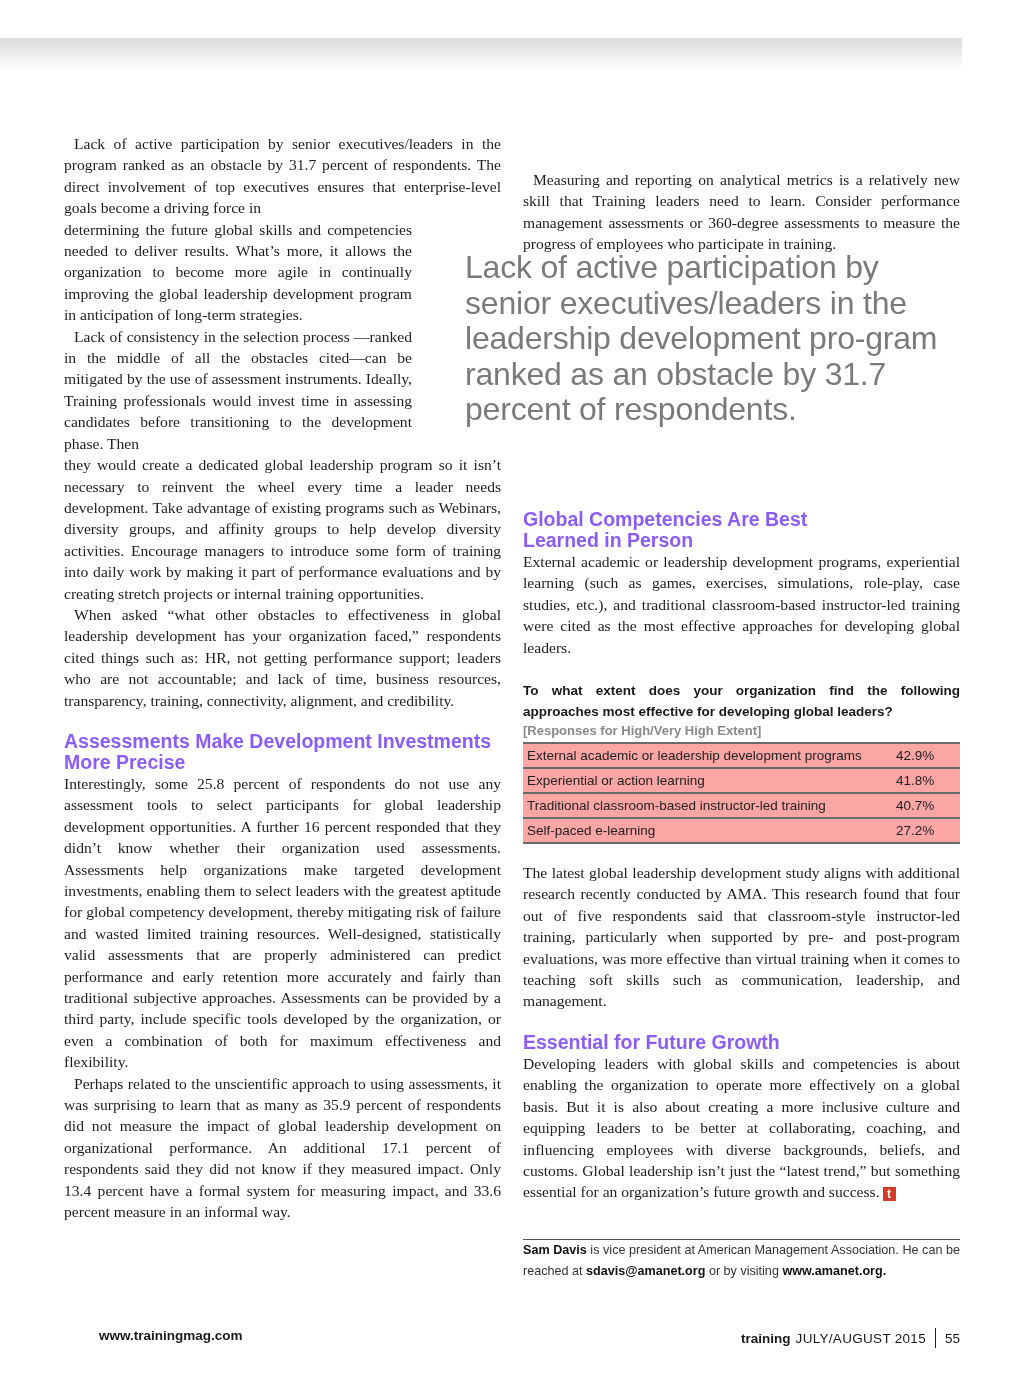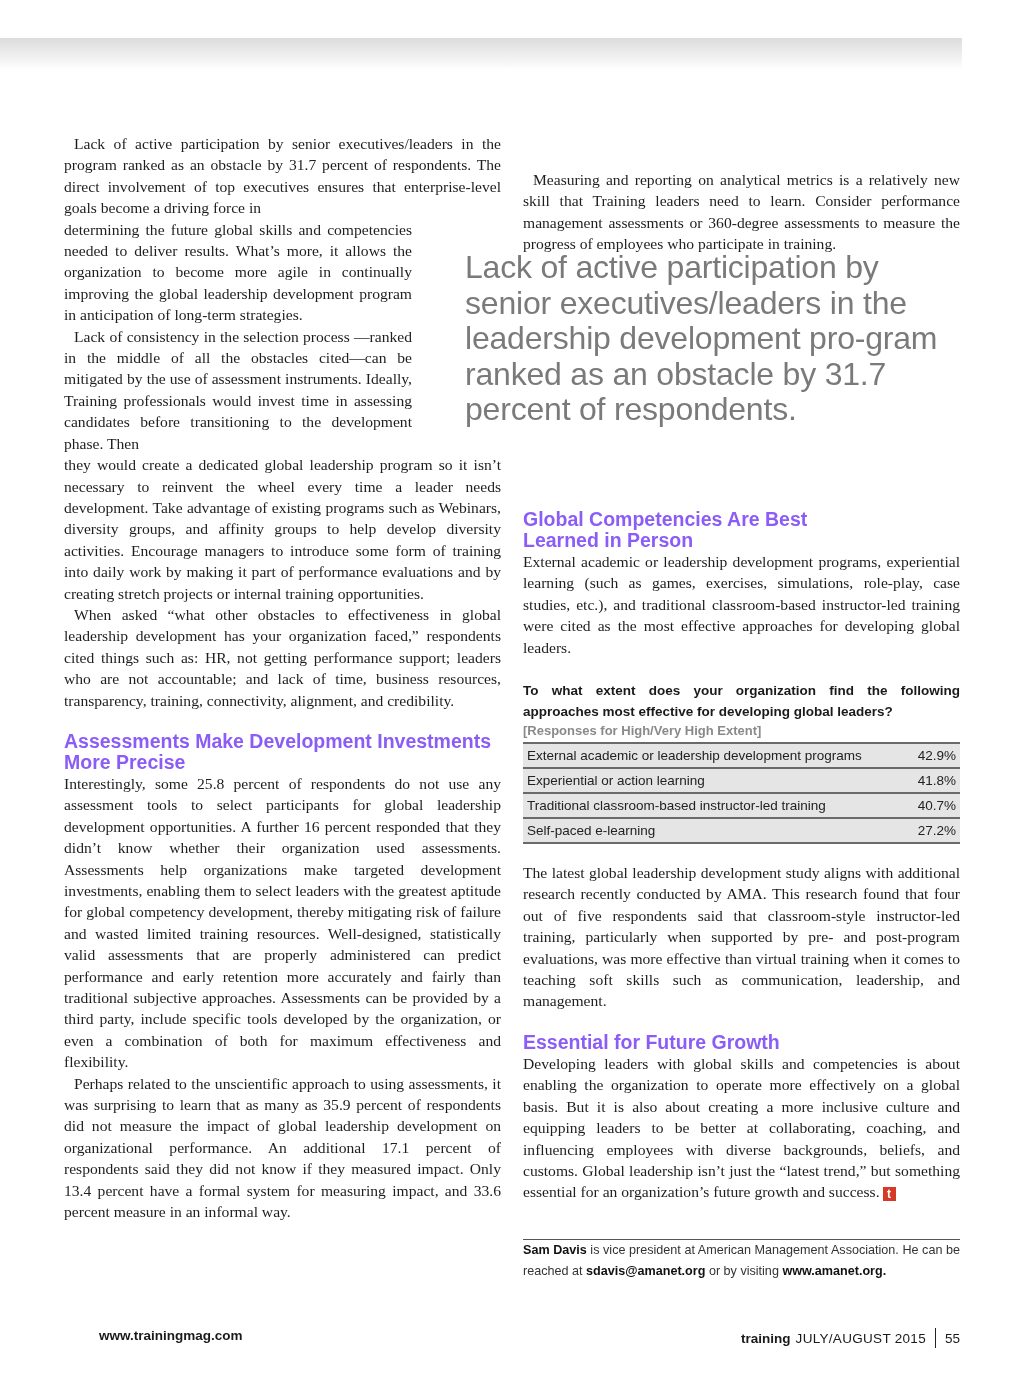--- a/index.html
+++ b/index.html
@@ -26,23 +26,23 @@
     .survey-q {
       font-family: "Liberation Sans", "DejaVu Sans", sans-serif; font-weight: bold;
       color: #1a1a1a; font-size: 13.5px; line-height: 21px; margin: 0;
     }
     .survey-sub {
       font-family: "Liberation Sans", "DejaVu Sans", sans-serif; font-weight: bold;
       color: #8a8a8a; font-size: 13px; line-height: 18px; margin: 0;
     }
     table.survey { border-collapse: collapse; width: 437px; margin-top: 2px;
       font-family: "Liberation Sans", "DejaVu Sans", sans-serif; font-size: 13.5px; color: #222; }
-    table.survey td { border-top: 2px solid #6a6a6a; height: 23px; padding: 0 4px; background: #e5e5e5; }
+    table.survey td { border-top: 2px solid #6a6a6a; height: 23px; padding: 0 4px; background: #fca5a5; }
     table.survey tr:last-child td { border-bottom: 2px solid #6a6a6a; }
-    table.survey td.pct { text-align: right; width: 60px; }
+    table.survey td.pct { width: 60px; }
     .end-mark {
       display: inline-block; width: 13px; height: 14px; background: #d43a25; color: #fff;
       font-family: "Liberation Sans", sans-serif; font-weight: bold; font-size: 12px; line-height: 14px;
       text-align: center; vertical-align: -1px; margin-left: 3px;
     }
     .bio-rule { border-top: 1.5px solid #555; margin-top: 36px; }
     .bio { font-family: "Liberation Sans", "DejaVu Sans", sans-serif; font-size: 12.6px; line-height: 21px; color: #333; margin: 9px 0 0 0; }
     .bio b { color: #111; }
     .footer { position: absolute; top: 1328px; font-family: "Liberation Sans", "DejaVu Sans", sans-serif; font-size: 13.5px; color: #1a1a1a; margin-left: 35px; }
     .footer-left { left: 64px; font-weight: bold; }

